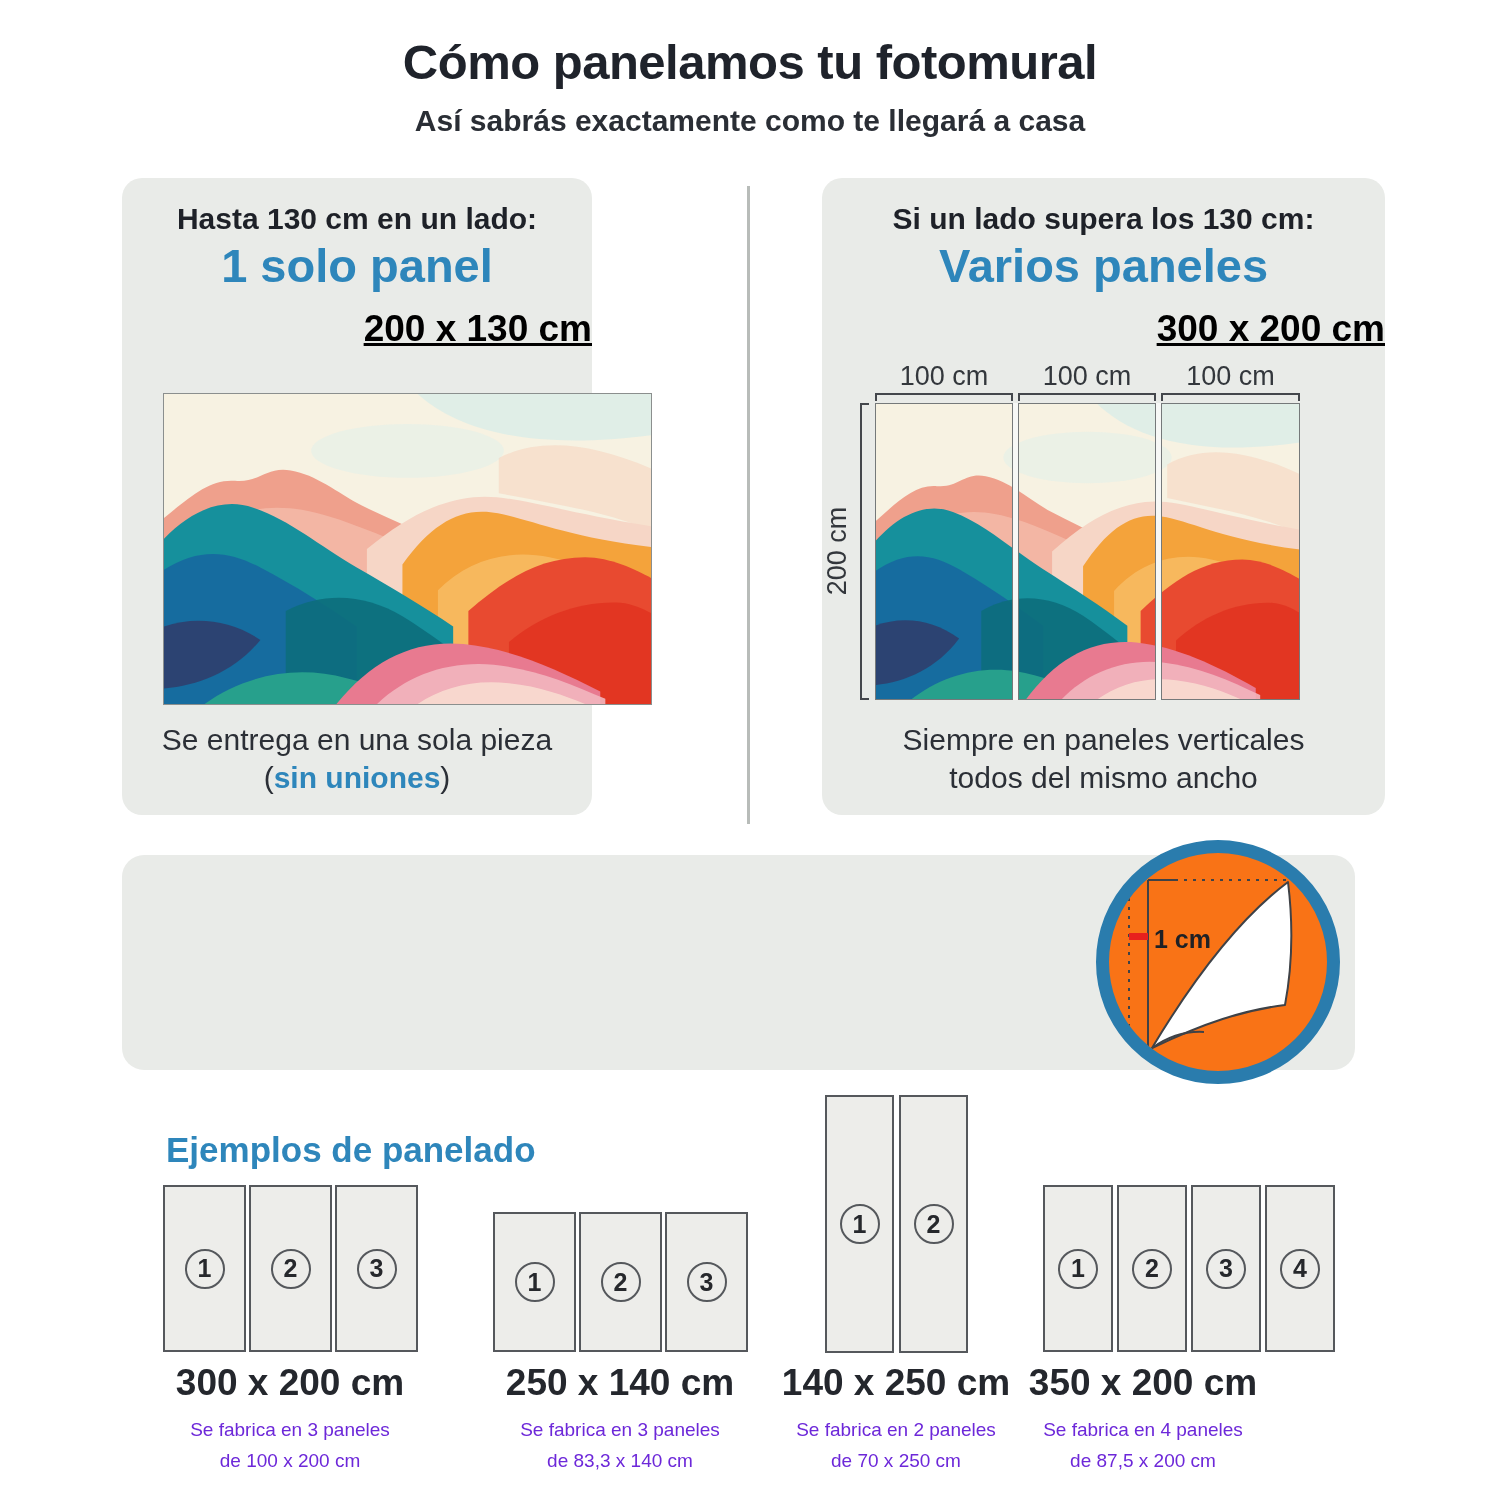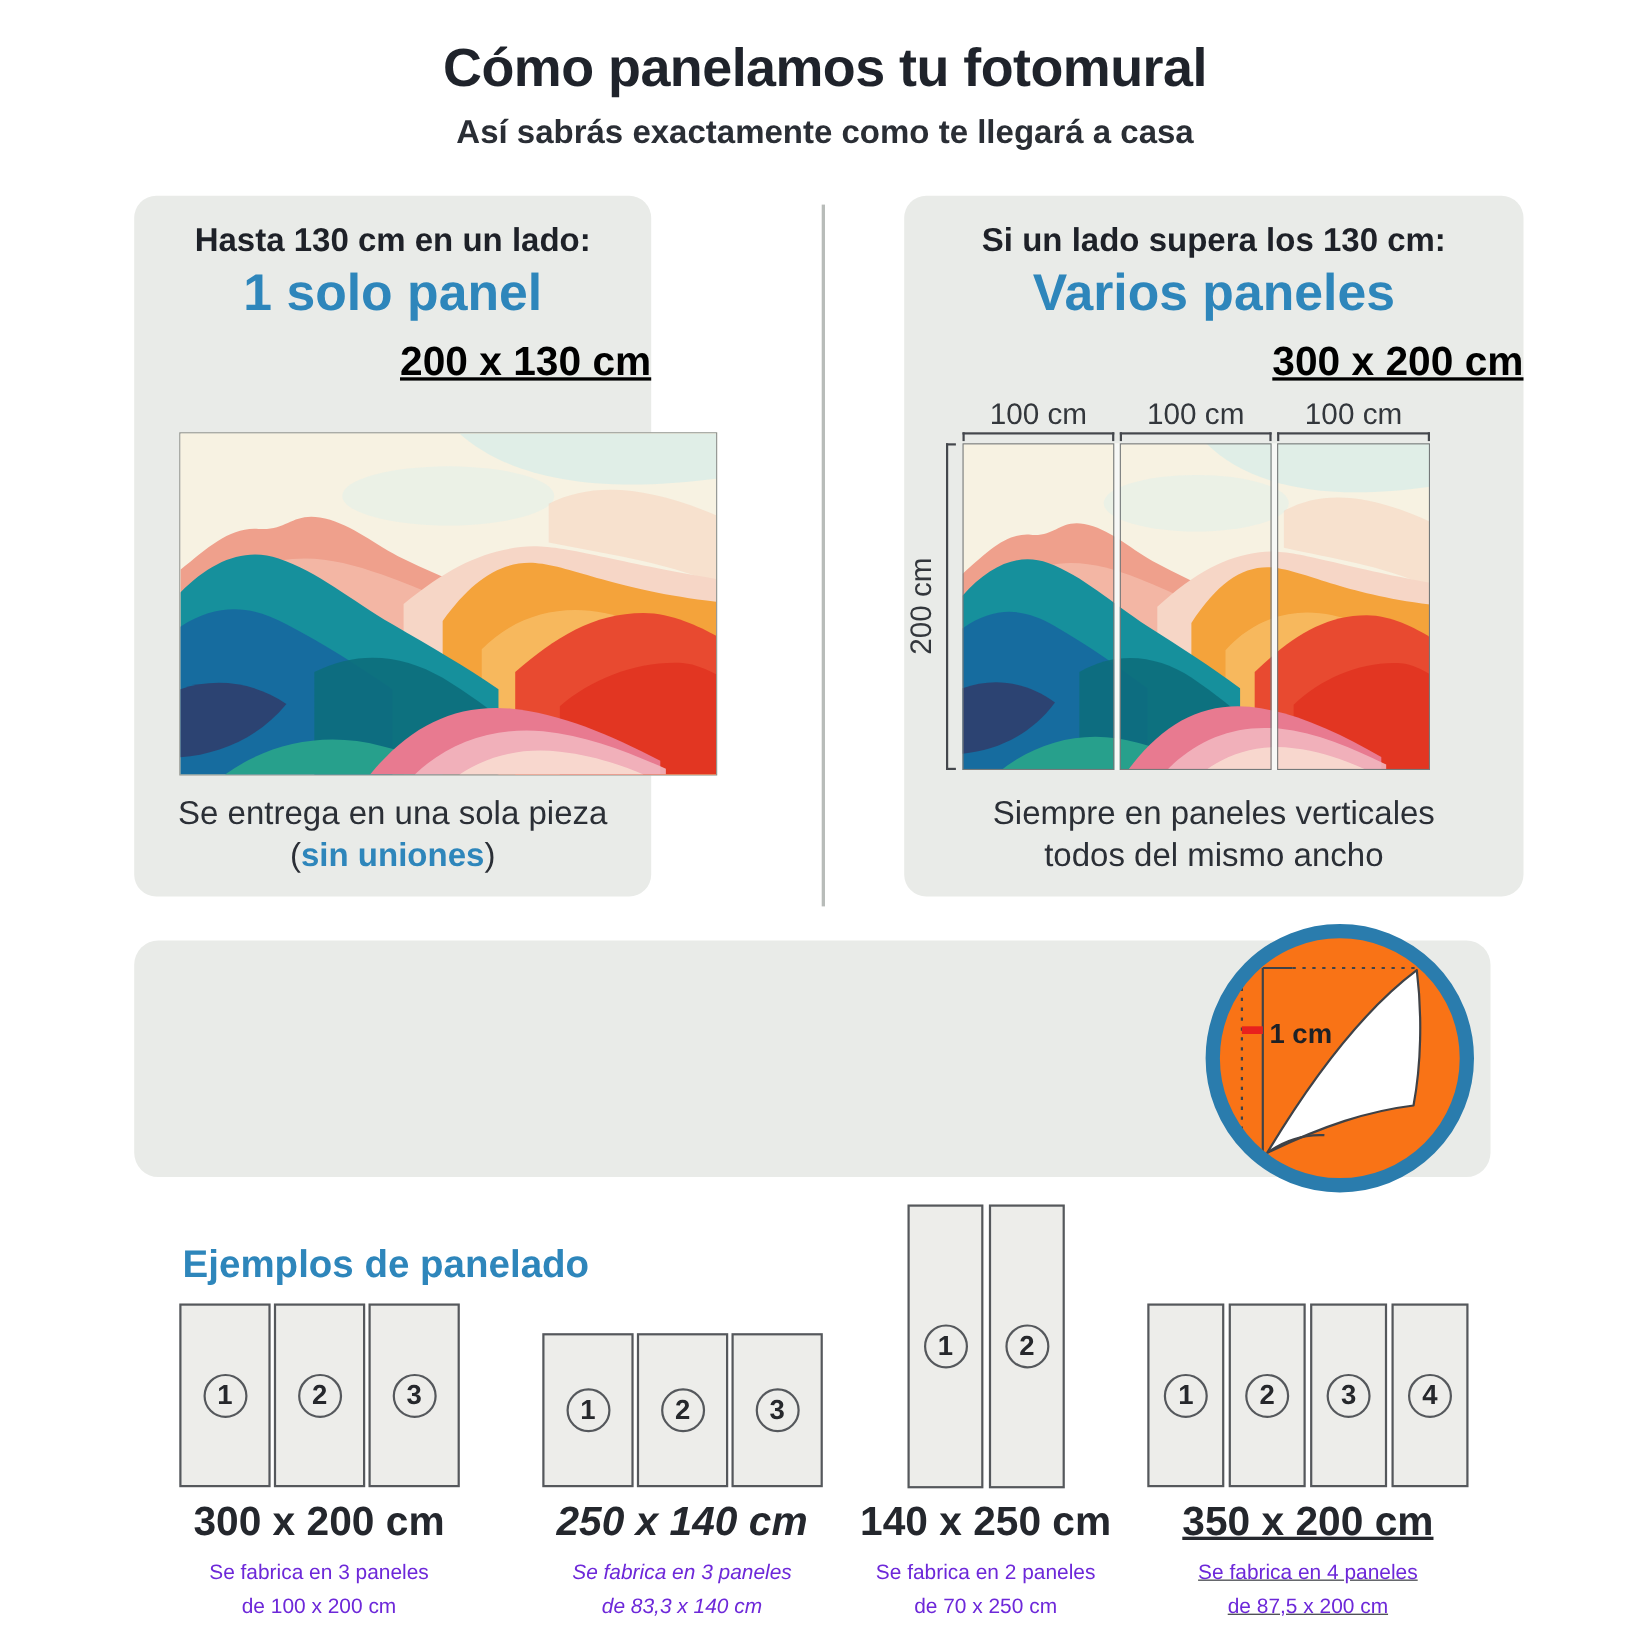--- a/index.html
+++ b/index.html
@@ -42,21 +42,21 @@
   .panels{display:flex;}
   .panel{flex:1;background:#ededea;border:2px solid #55585c;box-sizing:border-box;display:flex;align-items:center;justify-content:center;}
   .num{width:40px;height:40px;border-radius:50%;border:2px solid #55585c;box-sizing:border-box;display:flex;align-items:center;justify-content:center;font-size:25px;font-weight:bold;color:#26282c;background:transparent;}
   #ex1-panels{left:163px;top:1185px;width:255px;height:167px;gap:3px;}
   #ex2-panels{left:493px;top:1212px;width:255px;height:140px;gap:3px;}
   #ex3-panels{left:825px;top:1095px;width:143px;height:258px;gap:5px;}
   #ex4-panels{left:1043px;top:1185px;width:292px;height:167px;gap:4px;}
   .ex-caption{top:1362px;width:300px;text-align:center;}
   .ex-size{font-size:37px;font-weight:bold;color:#24272d;margin:0 0 10px 0;}
   .ex-desc{font-size:19px;line-height:31px;color:#6d28d9;margin:0;}
-  #ex1-caption{left:140px;} #ex2-caption{left:470px;font-style:italic;} #ex3-caption{left:746px;} #ex4-caption{left:1039px;text-decoration:underline;}
+  #ex1-caption{left:140px;} #ex2-caption{left:470px;} #ex3-caption{left:746px;} #ex4-caption{left:993px;}
 </style>
 </head>
 <body>
 
 <svg width="0" height="0" style="position:absolute">
   <defs>
     <g id="mural-art">
       <rect x="0" y="0" width="480" height="300" fill="#f7f2e2"></rect>
       <path d="M250,0 C290,35 360,55 480,40 L480,0 Z" fill="#dcede7" opacity="0.85"></path>
       <ellipse cx="240" cy="55" rx="95" ry="26" fill="#e3f0e9" opacity="0.6"></ellipse>

